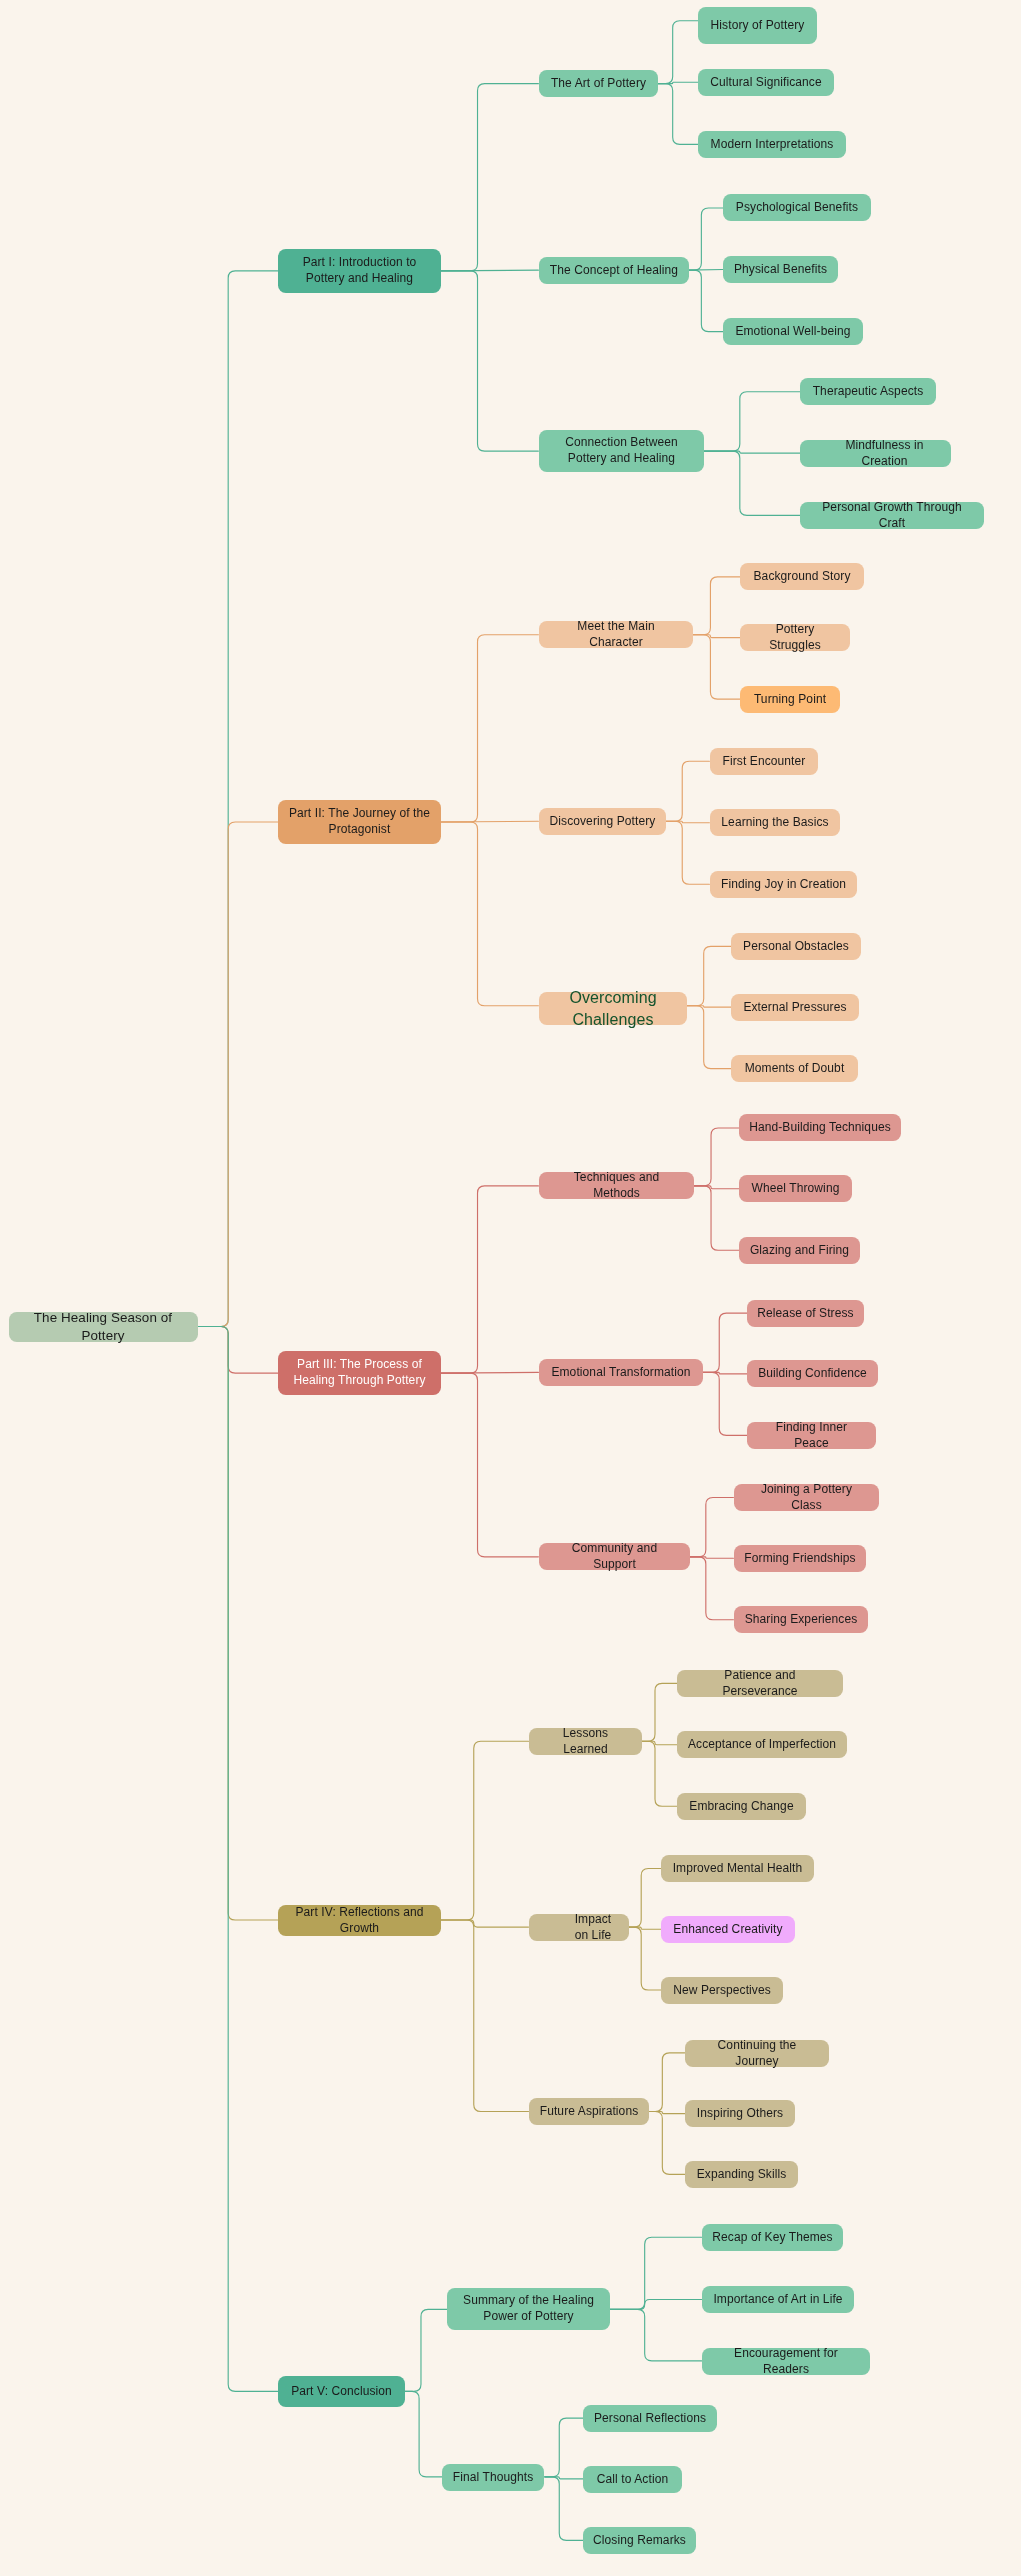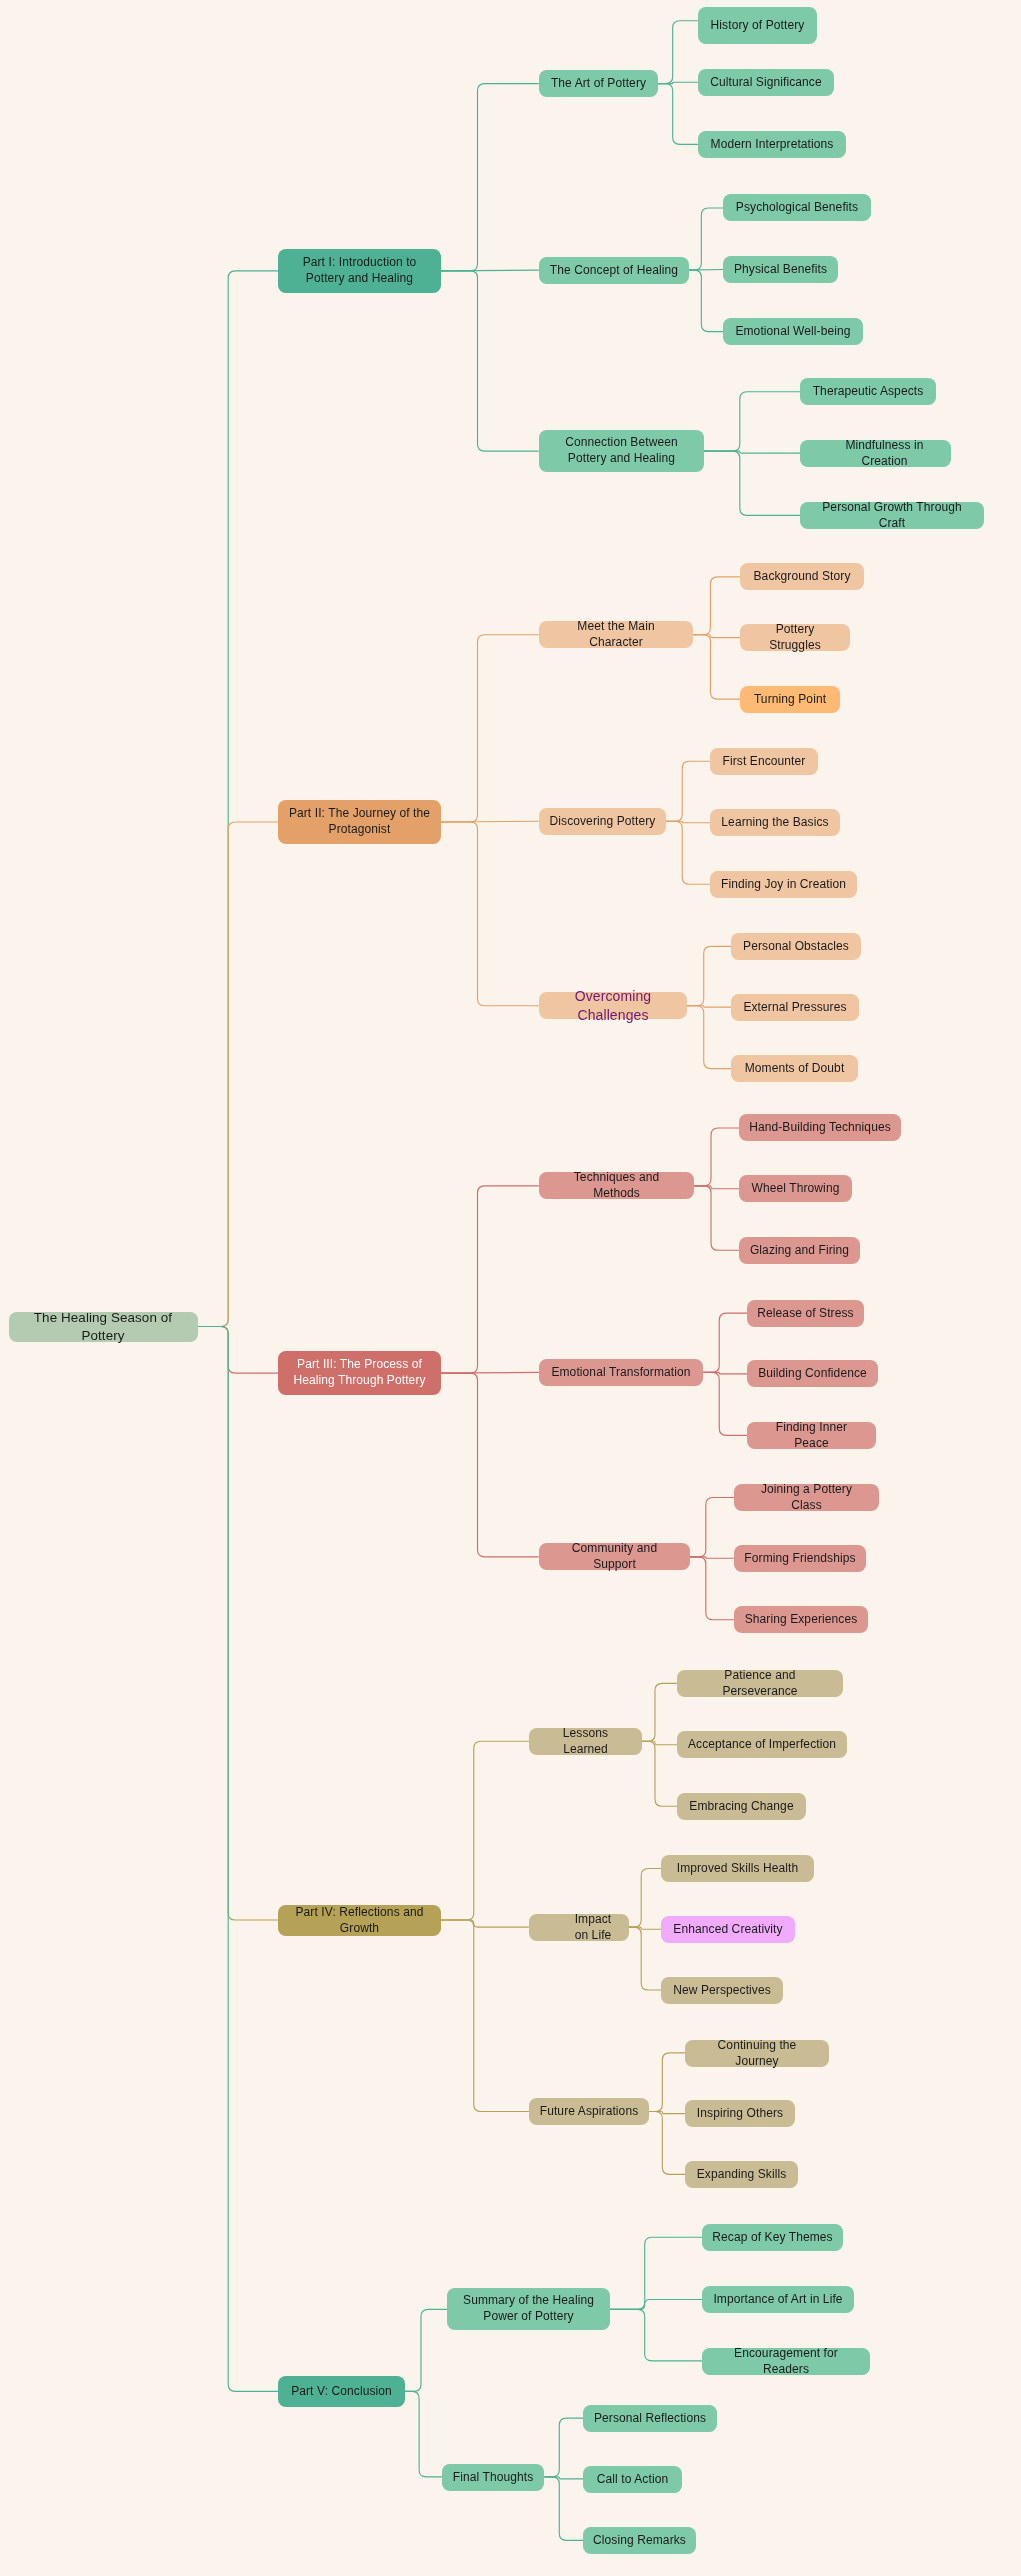--- a/index.html
+++ b/index.html
@@ -131,21 +131,21 @@
       <div class="node lvl3" style="left: 800px; top: 502px; width: 184px; height: 27px; background: rgb(126, 201, 168); color: rgb(27, 27, 27); font-size: 12px;">Personal Growth Through Craft</div>
       <div class="node lvl1" style="left: 278px; top: 800px; width: 163px; height: 44px; background: rgb(227, 161, 105); color: rgb(27, 27, 27); font-size: 12px;">Part II: The Journey of the Protagonist</div>
       <div class="node lvl2" style="left: 539px; top: 621px; width: 154px; height: 27px; background: rgb(240, 197, 161); color: rgb(27, 27, 27); font-size: 12px;">Meet the Main Character</div>
       <div class="node lvl3" style="left: 740px; top: 563px; width: 124px; height: 27px; background: rgb(240, 197, 161); color: rgb(27, 27, 27); font-size: 12px;">Background Story</div>
       <div class="node lvl3" style="left: 740px; top: 624px; width: 110px; height: 27px; background: rgb(240, 197, 161); color: rgb(27, 27, 27); font-size: 12px;">Pottery Struggles</div>
       <div class="node lvl3" style="left: 740px; top: 686px; width: 100px; height: 27px; background: #fdba74; color: rgb(27, 27, 27); font-size: 12px;">Turning Point</div>
       <div class="node lvl2" style="left: 539px; top: 808px; width: 127px; height: 27px; background: rgb(240, 197, 161); color: rgb(27, 27, 27); font-size: 12px;">Discovering Pottery</div>
       <div class="node lvl3" style="left: 710px; top: 748px; width: 108px; height: 27px; background: rgb(240, 197, 161); color: rgb(27, 27, 27); font-size: 12px;">First Encounter</div>
       <div class="node lvl3" style="left: 710px; top: 809px; width: 130px; height: 27px; background: rgb(240, 197, 161); color: rgb(27, 27, 27); font-size: 12px;">Learning the Basics</div>
       <div class="node lvl3" style="left: 710px; top: 871px; width: 147px; height: 27px; background: rgb(240, 197, 161); color: rgb(27, 27, 27); font-size: 12px;">Finding Joy in Creation</div>
-      <div class="node lvl2" style="left: 539px; top: 992px; width: 148px; height: 27px; background: rgb(240, 197, 161); color: #701a75; font-size: 14px;">Overcoming Challenges</div>
+      <div class="node lvl2" style="left: 539px; top: 992px; width: 148px; height: 33px; background: rgb(240, 197, 161); color: #14532d; font-size: 16px;">Overcoming Challenges</div>
       <div class="node lvl3" style="left: 731px; top: 933px; width: 130px; height: 27px; background: rgb(240, 197, 161); color: rgb(27, 27, 27); font-size: 12px;">Personal Obstacles</div>
       <div class="node lvl3" style="left: 731px; top: 994px; width: 128px; height: 27px; background: rgb(240, 197, 161); color: rgb(27, 27, 27); font-size: 12px;">External Pressures</div>
       <div class="node lvl3" style="left: 731px; top: 1055px; width: 127px; height: 27px; background: rgb(240, 197, 161); color: rgb(27, 27, 27); font-size: 12px;">Moments of Doubt</div>
       <div class="node lvl1" style="left: 278px; top: 1351px; width: 163px; height: 44px; background: rgb(206, 111, 105); color: rgb(255, 255, 255); font-size: 12px;">Part III: The Process of Healing Through Pottery</div>
       <div class="node lvl2" style="left: 539px; top: 1172px; width: 155px; height: 27px; background: rgb(221, 151, 145); color: rgb(27, 27, 27); font-size: 12px; text-align: center;">Techniques and Methods</div>
       <div class="node lvl3" style="left: 739px; top: 1114px; width: 162px; height: 27px; background: rgb(221, 151, 145); color: rgb(27, 27, 27); font-size: 12px;">Hand-Building Techniques</div>
       <div class="node lvl3" style="left: 739px; top: 1175px; width: 113px; height: 27px; background: rgb(221, 151, 145); color: rgb(27, 27, 27); font-size: 12px;">Wheel Throwing</div>
       <div class="node lvl3" style="left: 739px; top: 1237px; width: 121px; height: 27px; background: rgb(221, 151, 145); color: rgb(27, 27, 27); font-size: 12px;">Glazing and Firing</div>
       <div class="node lvl2" style="left: 539px; top: 1359px; width: 164px; height: 27px; background: rgb(221, 151, 145); color: rgb(27, 27, 27); font-size: 12px;">Emotional Transformation</div>
       <div class="node lvl3" style="left: 747px; top: 1300px; width: 117px; height: 27px; background: rgb(221, 151, 145); color: rgb(27, 27, 27); font-size: 12px;">Release of Stress</div>
@@ -154,21 +154,21 @@
       <div class="node lvl2" style="left: 539px; top: 1543px; width: 151px; height: 27px; background: rgb(221, 151, 145); color: rgb(27, 27, 27); font-size: 12px;">Community and Support</div>
       <div class="node lvl3" style="left: 734px; top: 1484px; width: 145px; height: 27px; background: rgb(221, 151, 145); color: rgb(27, 27, 27); font-size: 12px;">Joining a Pottery Class</div>
       <div class="node lvl3" style="left: 734px; top: 1545px; width: 132px; height: 27px; background: rgb(221, 151, 145); color: rgb(27, 27, 27); font-size: 12px;">Forming Friendships</div>
       <div class="node lvl3" style="left: 734px; top: 1606px; width: 134px; height: 27px; background: rgb(221, 151, 145); color: rgb(27, 27, 27); font-size: 12px;">Sharing Experiences</div>
       <div class="node lvl1" style="left: 278px; top: 1905px; width: 163px; height: 31px; background: rgb(181, 162, 87); color: rgb(27, 27, 27); font-size: 12px;">Part IV: Reflections and Growth</div>
       <div class="node lvl2" style="left: 529px; top: 1728px; width: 113px; height: 27px; background: rgb(201, 188, 148); color: rgb(27, 27, 27); font-size: 12px;">Lessons Learned</div>
       <div class="node lvl3" style="left: 677px; top: 1670px; width: 166px; height: 27px; background: rgb(201, 188, 148); color: rgb(27, 27, 27); font-size: 12px;">Patience and Perseverance</div>
       <div class="node lvl3" style="left: 677px; top: 1731px; width: 170px; height: 27px; background: rgb(201, 188, 148); color: rgb(27, 27, 27); font-size: 12px;">Acceptance of Imperfection</div>
       <div class="node lvl3" style="left: 677px; top: 1793px; width: 129px; height: 27px; background: rgb(201, 188, 148); color: rgb(27, 27, 27); font-size: 12px;">Embracing Change</div>
       <div class="node lvl2" style="left: 529px; top: 1914px; width: 100px; height: 27px; background: rgb(201, 188, 148); color: rgb(27, 27, 27); font-size: 12px; padding-left: 38px;">Impact on Life</div>
-      <div class="node lvl3" style="left: 661px; top: 1855px; width: 153px; height: 27px; background: rgb(201, 188, 148); color: rgb(27, 27, 27); font-size: 12px;">Improved Skills Health</div>
+      <div class="node lvl3" style="left: 661px; top: 1855px; width: 153px; height: 27px; background: rgb(201, 188, 148); color: rgb(27, 27, 27); font-size: 12px;">Improved Mental Health</div>
       <div class="node lvl3" style="left: 661px; top: 1916px; width: 134px; height: 27px; background: #f0abfc; color: rgb(27, 27, 27); font-size: 12px;">Enhanced Creativity</div>
       <div class="node lvl3" style="left: 661px; top: 1977px; width: 122px; height: 27px; background: rgb(201, 188, 148); color: rgb(27, 27, 27); font-size: 12px;">New Perspectives</div>
       <div class="node lvl2" style="left: 529px; top: 2098px; width: 120px; height: 27px; background: rgb(201, 188, 148); color: rgb(27, 27, 27); font-size: 12px;">Future Aspirations</div>
       <div class="node lvl3" style="left: 685px; top: 2040px; width: 144px; height: 27px; background: rgb(201, 188, 148); color: rgb(27, 27, 27); font-size: 12px;">Continuing the Journey</div>
       <div class="node lvl3" style="left: 685px; top: 2100px; width: 110px; height: 27px; background: rgb(201, 188, 148); color: rgb(27, 27, 27); font-size: 12px;">Inspiring Others</div>
       <div class="node lvl3" style="left: 685px; top: 2161px; width: 113px; height: 27px; background: rgb(201, 188, 148); color: rgb(27, 27, 27); font-size: 12px;">Expanding Skills</div>
       <div class="node lvl1" style="left: 278px; top: 2376px; width: 127px; height: 31px; background: rgb(79, 177, 147); color: rgb(27, 27, 27); font-size: 12px;">Part V: Conclusion</div>
       <div class="node lvl2" style="left: 447px; top: 2288px; width: 163px; height: 42px; background: rgb(126, 201, 168); color: rgb(27, 27, 27); font-size: 12px;">Summary of the Healing Power of Pottery</div>
       <div class="node lvl3" style="left: 702px; top: 2224px; width: 141px; height: 27px; background: rgb(126, 201, 168); color: rgb(27, 27, 27); font-size: 12px;">Recap of Key Themes</div>
       <div class="node lvl3" style="left: 702px; top: 2286px; width: 152px; height: 27px; background: rgb(126, 201, 168); color: rgb(27, 27, 27); font-size: 12px;">Importance of Art in Life</div>

